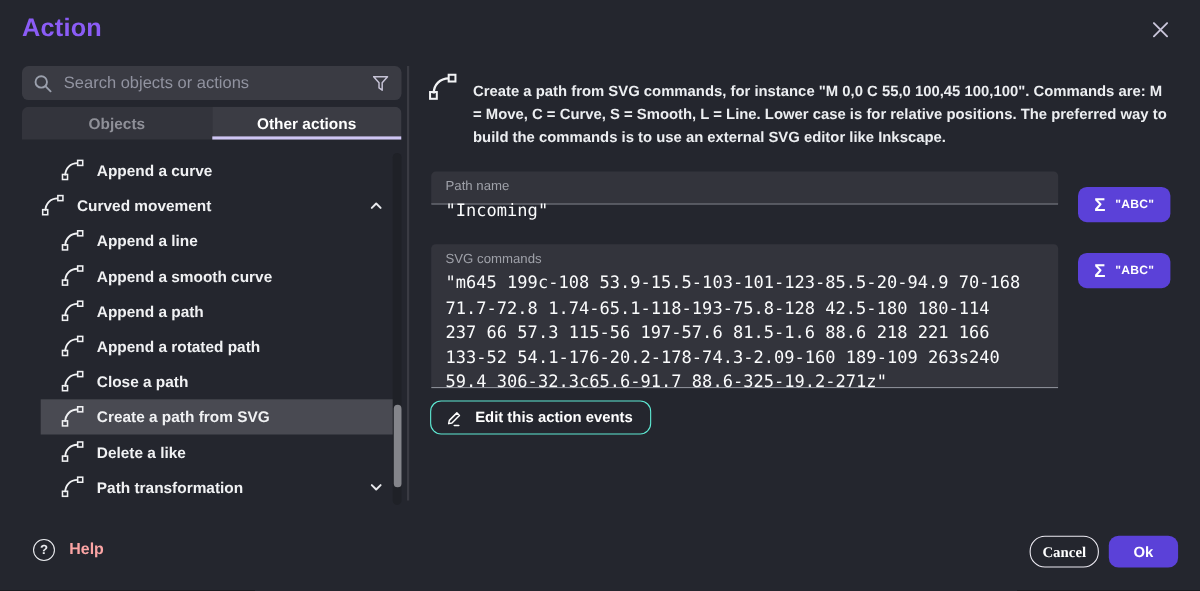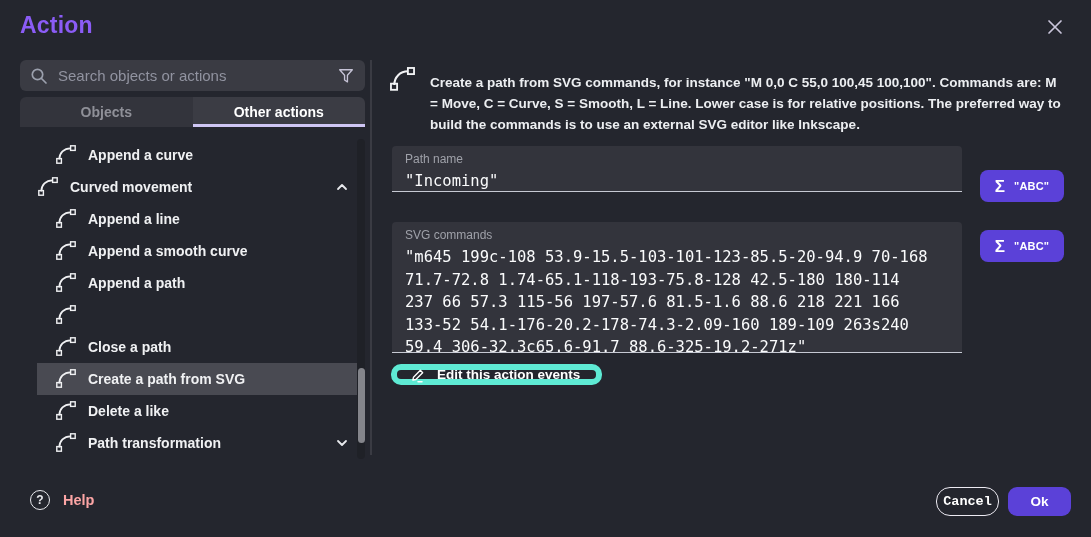--- a/index.html
+++ b/index.html
@@ -49,40 +49,40 @@
 
   
   .desc-icon{position:absolute;left:389px;top:66px;width:27px;height:27px;}
   .desc-text{position:absolute;left:430px;top:72px;width:638px;font-size:13.5px;font-weight:600;
     line-height:21px;color:#eceef1;}
   .field{position:absolute;left:392px;width:570px;background:var(--panel);border-radius:4px 4px 0 0;
     border-bottom:1px solid var(--field-underline);padding:6px 13px 0 13px;}
   .field .f-label{font-size:12px;color:var(--label-gray);line-height:15px;}
   .field .f-value{font-family:"DejaVu Sans Mono",monospace;font-size:15.5px;color:#fafbfc;
     line-height:22.6px;white-space:pre;margin-top:3px;}
-  #field-pathname{top:146px;height:46px;}
+  #field-pathname{top:156px;height:30px;}
   #field-svg{top:222px;height:131px;}
   .sigma-btn{position:absolute;left:980px;width:84px;height:32px;background:var(--accent);border:none;
     border-radius:8px;display:flex;align-items:center;justify-content:center;gap:9px;cursor:pointer;}
   .sigma-btn .sig{color:#fff;font-size:17px;font-weight:700;line-height:1;}
   .sigma-btn .abc{color:#fff;font-size:11px;font-weight:700;letter-spacing:.2px;}
   #sigma-1{top:170px;} #sigma-2{top:230px;}
 
-  .edit-btn{position:absolute;left:391px;top:364px;height:21px;padding:0 16px 0 12px;background:transparent;
-    border:6px solid #5eead4;border-radius:10px;display:flex;align-items:center;gap:10px;cursor:pointer;color:#fff;}
+  .edit-btn{position:absolute;left:391px;top:364px;height:31px;padding:0 16px 0 12px;background:transparent;
+    border:1px solid #5eead4;border-radius:10px;display:flex;align-items:center;gap:10px;cursor:pointer;color:#fff;}
   .edit-btn .e-lbl{font-size:13.5px;font-weight:700;color:#fff;}
 
   
   .help{position:absolute;left:30px;top:490px;display:flex;align-items:center;gap:13px;cursor:pointer;}
   .help-circle{width:20px;height:20px;border:1.6px solid #e9eaee;border-radius:50%;display:flex;align-items:center;
     justify-content:center;font-size:12px;font-weight:700;color:#e9eaee;}
   .help-lbl{font-size:14.5px;font-weight:700;color:#fca5a5;}
   .cancel-btn{position:absolute;left:936px;top:487px;width:63px;height:29px;background:transparent;
     border:1.6px solid #eceaf2;border-radius:14px;color:#fff;font-size:13.5px;font-weight:700;
-    font-family:Liberation Mono, monospace;cursor:pointer;display:flex;align-items:center;justify-content:center;}
+    font-family:Liberation Serif, serif;cursor:pointer;display:flex;align-items:center;justify-content:center;}
   .ok-btn{position:absolute;left:1008px;top:487px;width:63px;height:29px;background:var(--accent);
     border:none;border-radius:9px;color:#fff;font-size:13.5px;font-weight:700;
     font-family:Liberation Sans, sans-serif;cursor:pointer;display:flex;align-items:center;justify-content:center;}
   svg{display:block;}
 </style>
 </head>
 <body>
 
 <div class="dialog">
 
@@ -158,20 +158,21 @@
         </svg>
         <span class="lbl">Append a path</span>
         <span class="spacer"></span>
       </div>
       <div class="row indent">
         <svg class="curve-ic" viewBox="0 0 22 22">
           <path d="M4.3 15.5 C 4.3 9, 9 4.3, 15.5 4.3" fill="none" stroke="#f0f1f3" stroke-width="1.7"></path>
           <rect x="1.8" y="14.6" width="4.6" height="4.6" fill="none" stroke="#f0f1f3" stroke-width="1.4"></rect>
           <rect x="15.6" y="1.8" width="4.6" height="4.6" fill="none" stroke="#f0f1f3" stroke-width="1.4"></rect>
         </svg>
+        <span class="lbl">Append a rotated path</span>
         <span class="spacer"></span>
       </div>
       <div class="row indent">
         <svg class="curve-ic" viewBox="0 0 22 22">
           <path d="M4.3 15.5 C 4.3 9, 9 4.3, 15.5 4.3" fill="none" stroke="#f0f1f3" stroke-width="1.7"></path>
           <rect x="1.8" y="14.6" width="4.6" height="4.6" fill="none" stroke="#f0f1f3" stroke-width="1.4"></rect>
           <rect x="15.6" y="1.8" width="4.6" height="4.6" fill="none" stroke="#f0f1f3" stroke-width="1.4"></rect>
         </svg>
         <span class="lbl">Close a path</span>
         <span class="spacer"></span>

